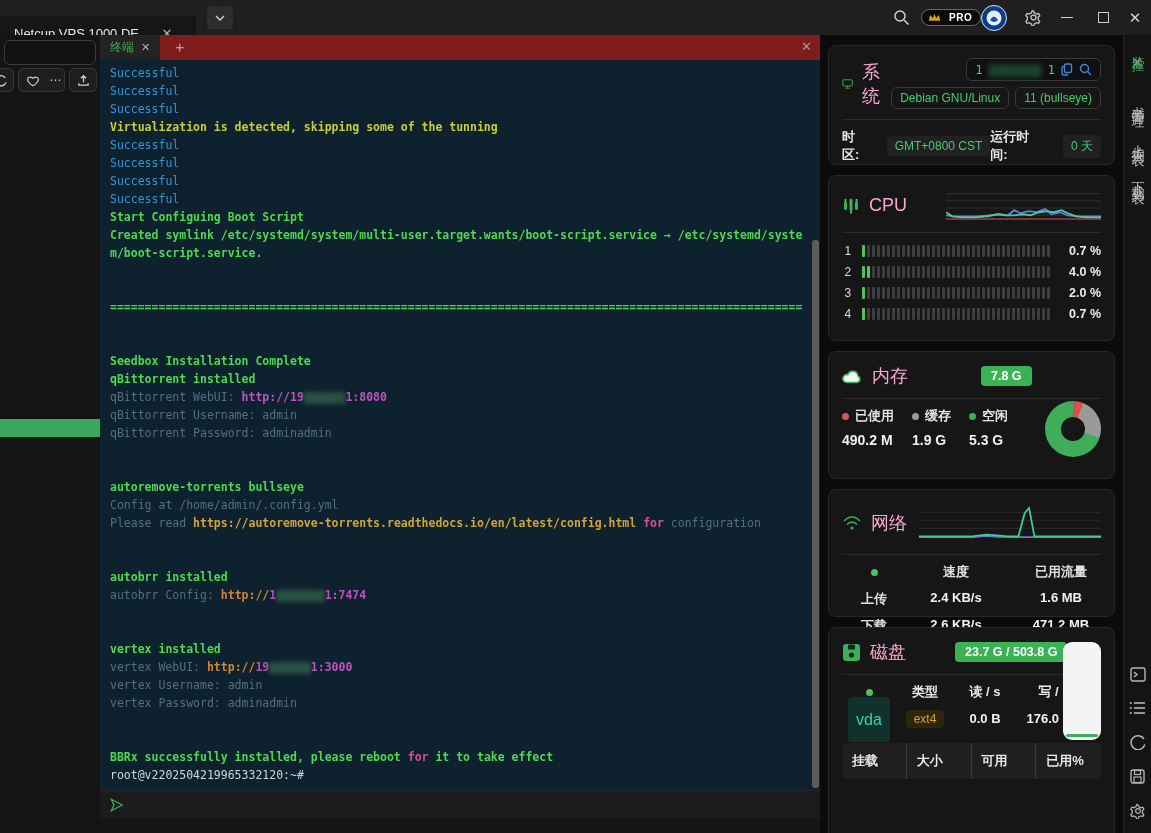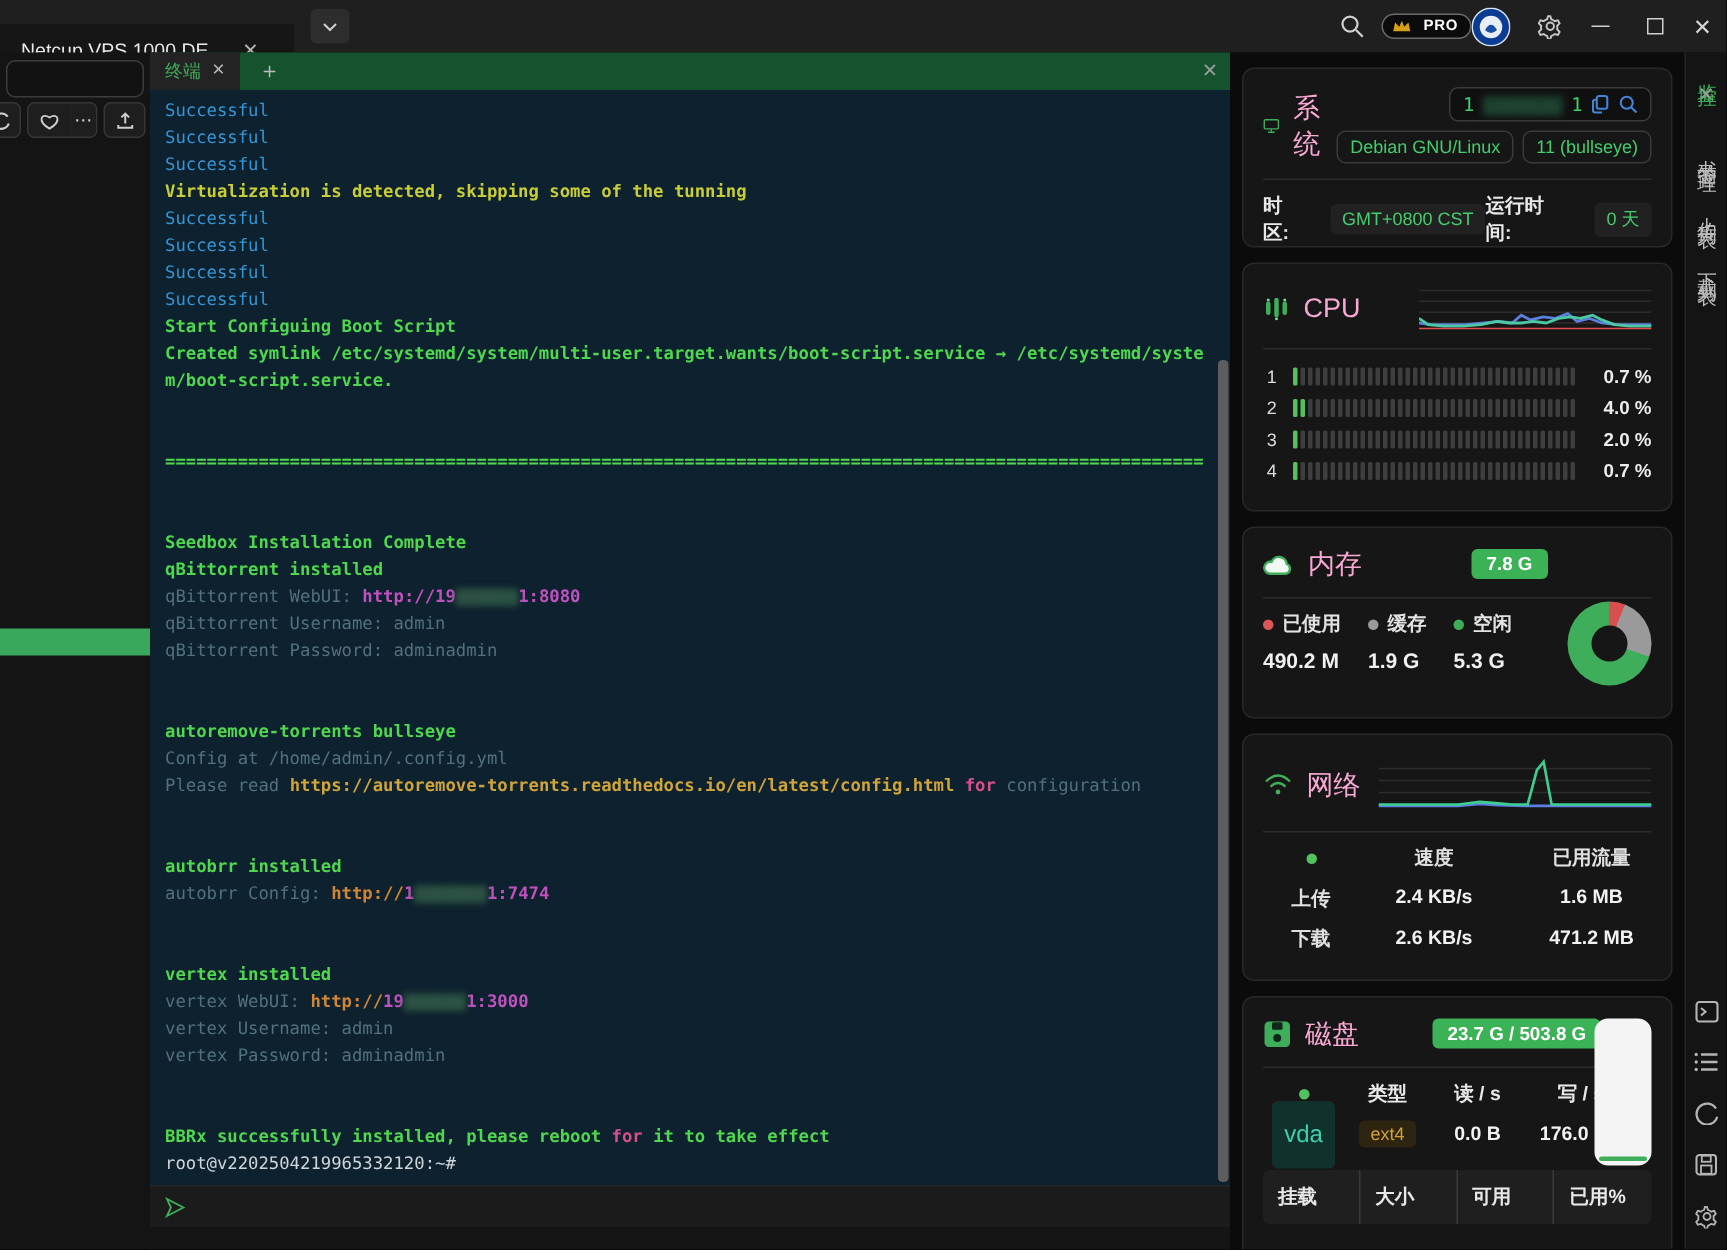--- a/index.html
+++ b/index.html
@@ -26,21 +26,21 @@
   
   #sidebar{position:absolute;left:0;top:35px;width:100px;height:798px;background:#141414}
   #side-search{position:absolute;left:4px;top:5px;width:92px;height:25px;background:#121212;
                border:1px solid #3c3c3c;border-radius:6px;color:#ccc;font-size:12px;padding:0 6px;outline:none}
   .sbtn{position:absolute;top:33px;height:24px;background:#1e1e1e;border:1px solid #363636;
         border-radius:5px;display:flex;align-items:center;justify-content:center;color:#cfcfcf;font-size:12px}
   #side-sel{position:absolute;left:0;top:384px;width:100px;height:18px;background:#3aa85c}
 
   
   #termpanel{position:absolute;left:100px;top:35px;width:720px;height:798px;background:#191919}
-  #termtabs{position:absolute;left:0;top:0;width:720px;height:25px;background:#14532d;display:flex;align-items:center}
+  #termtabs{position:absolute;left:0;top:0;width:720px;height:25px;background:#7f1d1d;display:flex;align-items:center}
   .ttab{height:25px;display:flex;align-items:center;gap:7px;background:#232323;padding:0 10px}
   .ttab .tl2{color:#3fae5a;font-size:12px}
   .tplus{color:#bbb;font-size:15px;margin-left:12px}
   .tclose{position:absolute;right:8px;top:4px;color:#9c9c9c;font-size:13px}
   #termbody{position:absolute;left:0;top:25px;width:720px;height:730px;background:#0d212e;
             padding:4px 8px 0 10px;overflow:hidden}
   .tl{font-family:"DejaVu Sans Mono",monospace;font-size:11.5px;line-height:18px;min-height:18px;
       white-space:pre-wrap;word-break:break-all}
   .c-b{color:#3596d6}
   .c-y{color:#c9cd36;font-weight:700}
@@ -535,21 +535,21 @@
                 <span class="dot" style="background: rgb(63, 174, 90);"></span>
                 <span class="ll">空闲</span>
               </div>
               <div class="lv">5.3 G</div>
             </div>
           </div>
         <div id="donut" style="background: conic-gradient(rgb(217, 79, 79) 0%, rgb(217, 79, 79) 6%, rgb(154, 154, 154) 6%, rgb(154, 154, 154) 30%, rgb(63, 174, 90) 30%, rgb(63, 174, 90) 100%);"></div>
       </div>
     </div>
 
-    <div class="card" style="height:165px">
+    <div class="card" style="height:128px">
       <div class="hd">
         <svg width="20" height="16" viewBox="0 0 20 16">
           <path d="M2 6 Q10 -2 18 6" fill="none" stroke="#3fae5a" stroke-width="1.6"></path>
           <path d="M5 9.5 Q10 4.5 15 9.5" fill="none" stroke="#3fae5a" stroke-width="1.6"></path>
           <circle cx="10" cy="13" r="1.6" fill="#3fae5a"></circle>
         </svg>
         <span class="ttl">网络</span>
         <svg class="spark" width="182" height="42" viewBox="0 0 205 40">
           <line x1="0" y1="8" x2="205" y2="8" stroke="#2c2c2c" stroke-width="1"></line>
           <line x1="0" y1="17" x2="205" y2="17" stroke="#2c2c2c" stroke-width="1"></line>

